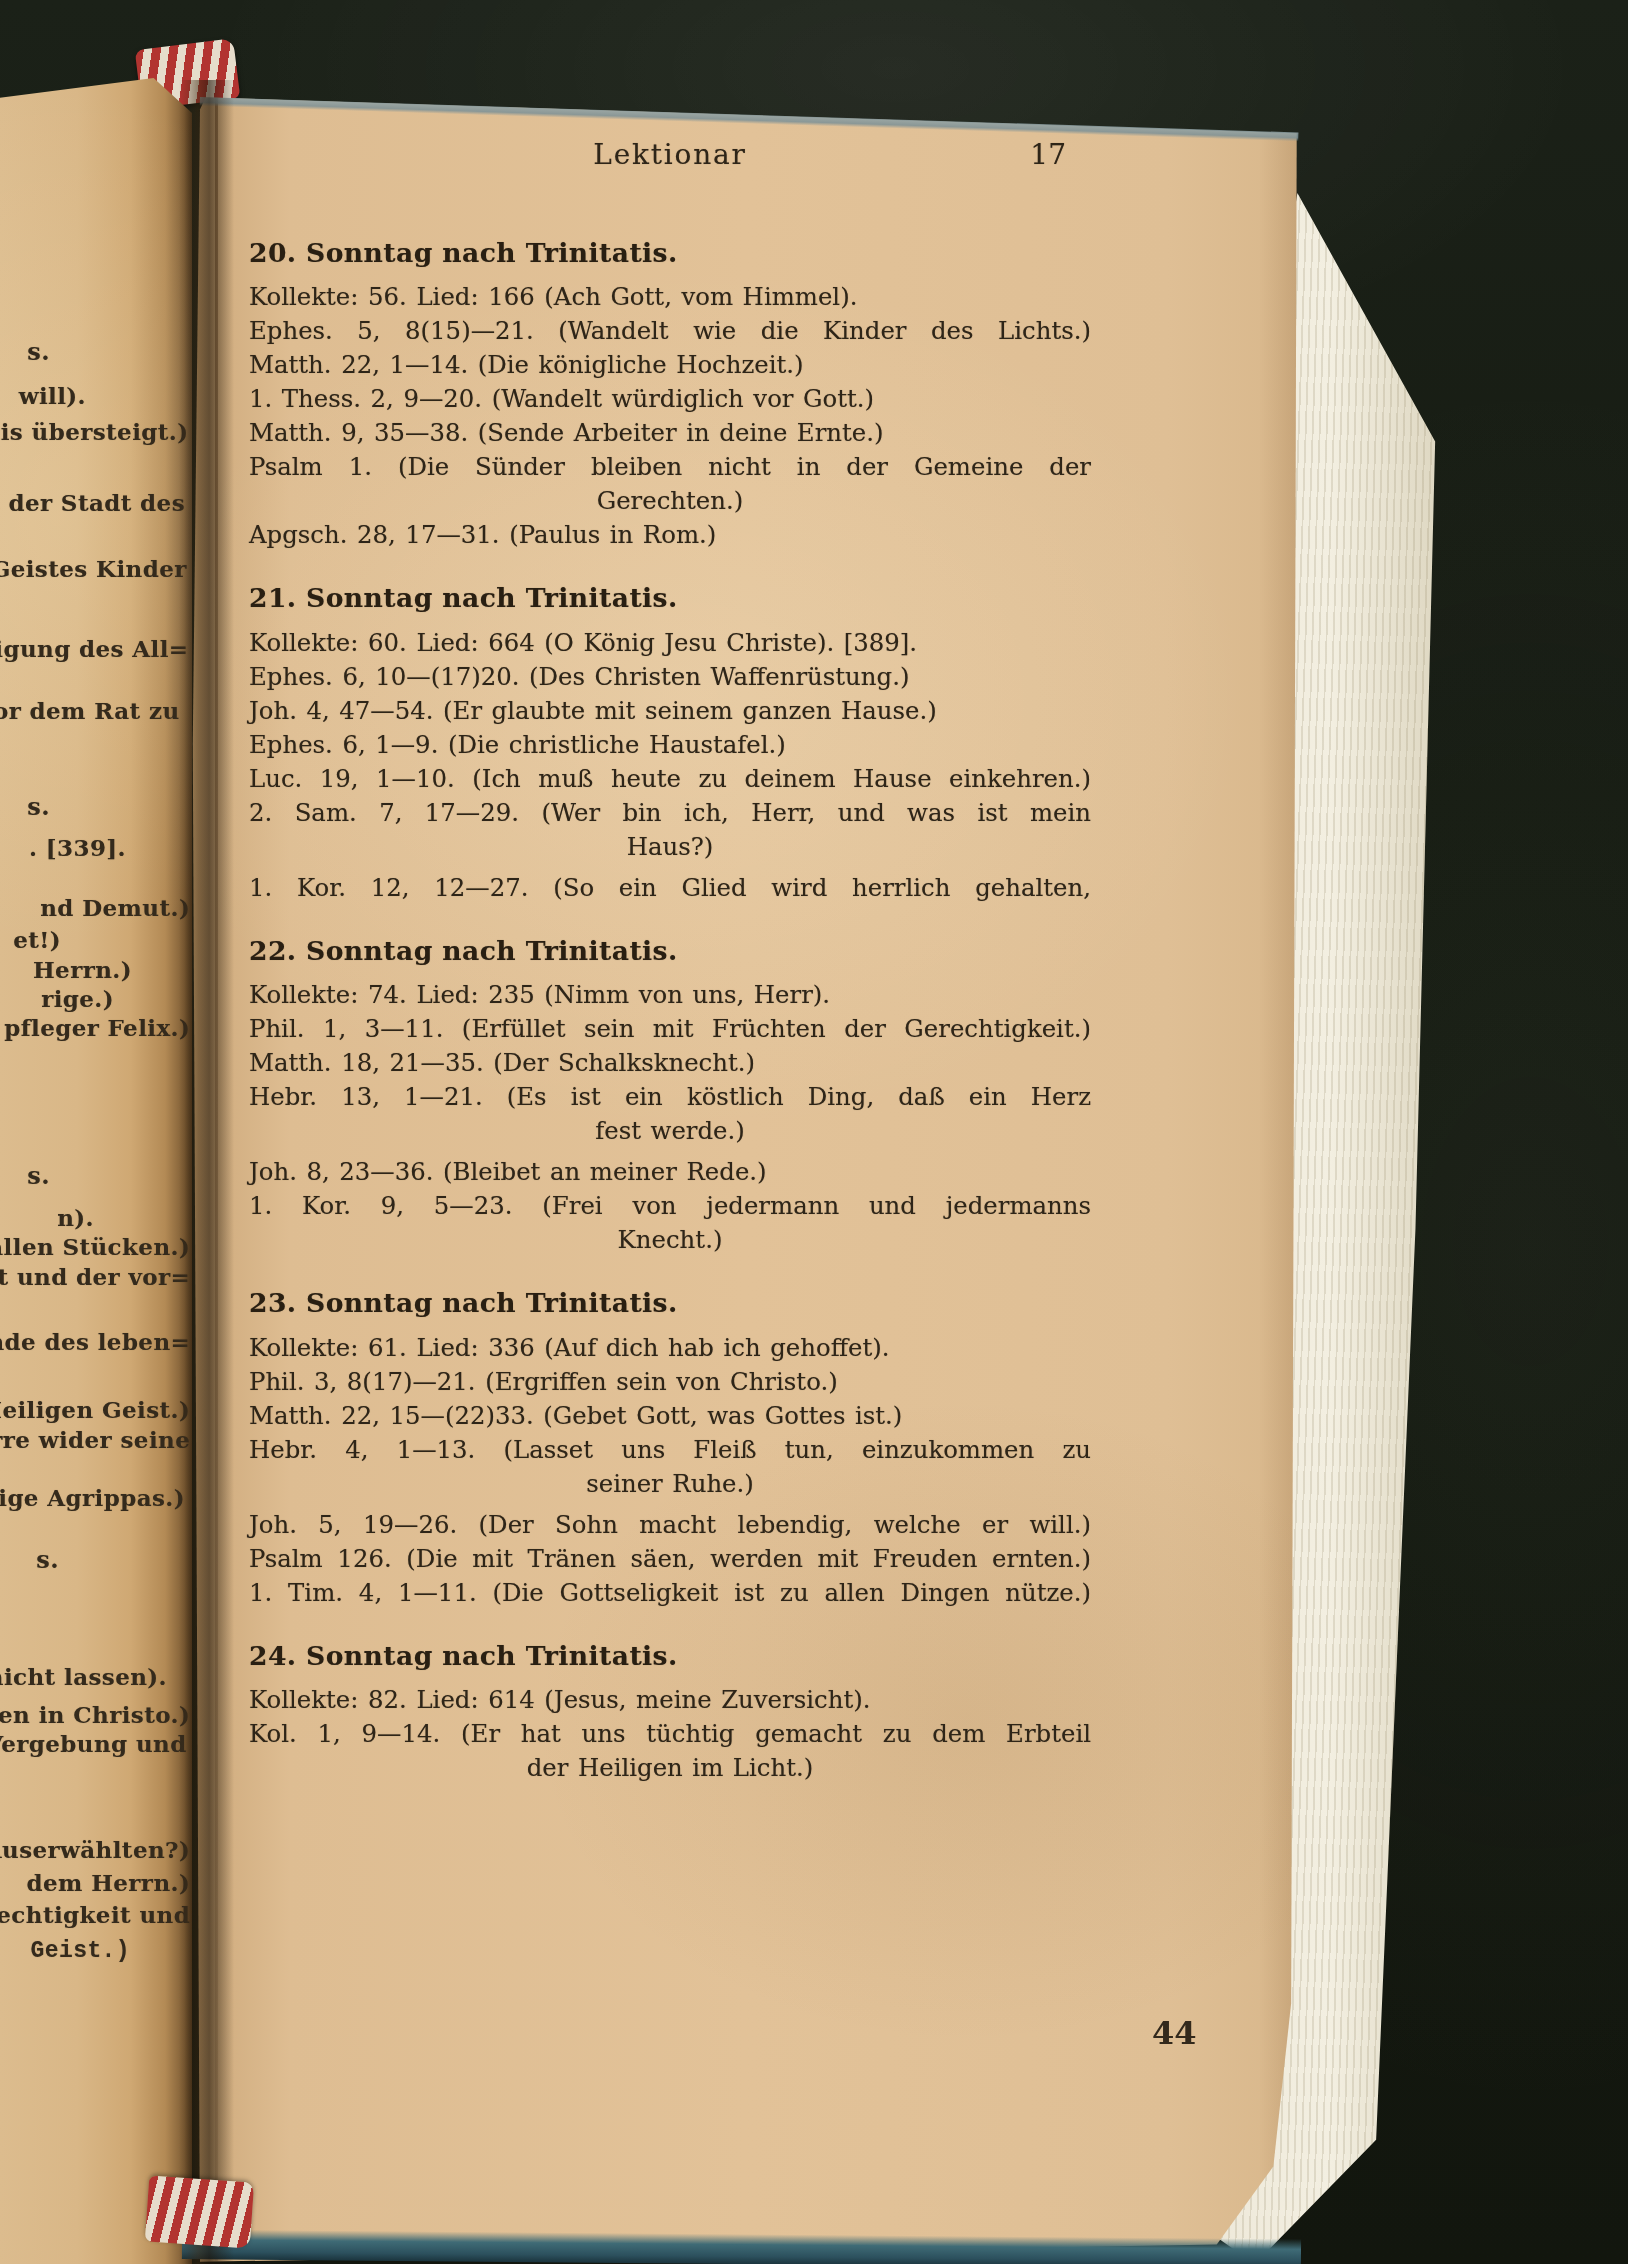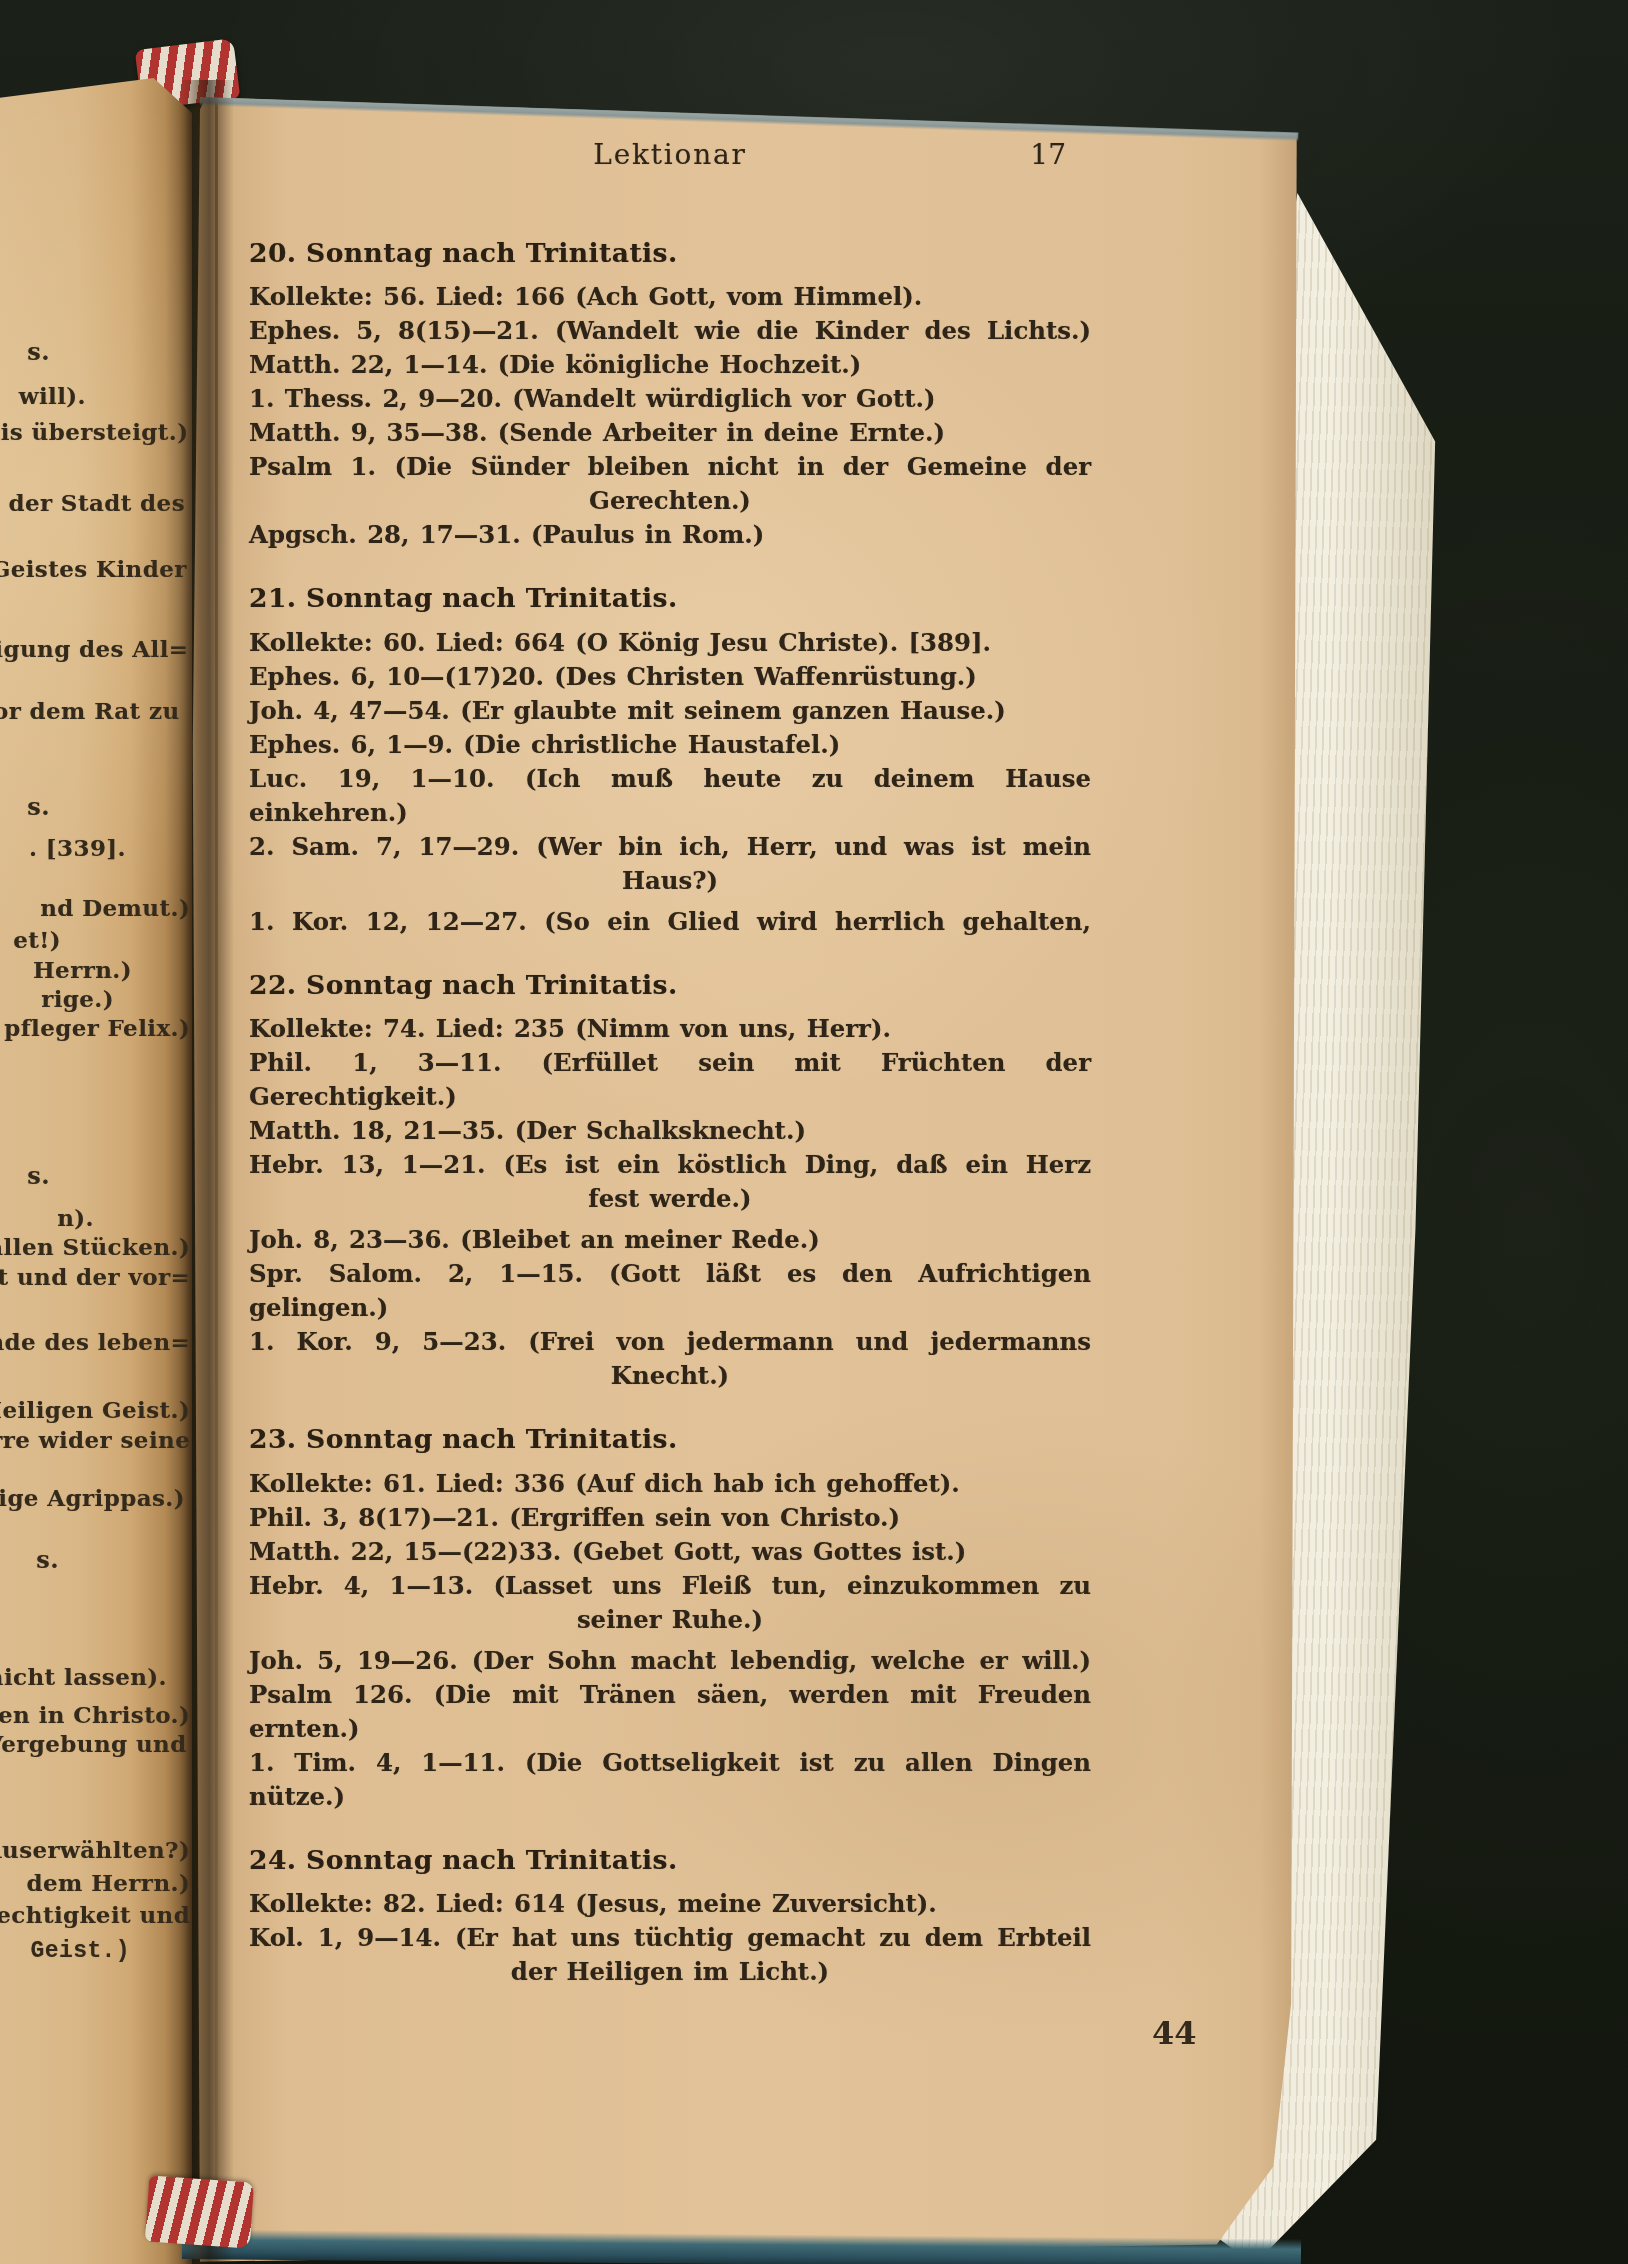--- a/index.html
+++ b/index.html
@@ -74,21 +74,21 @@
     transform:rotate(0.5deg);
   }
   .text-block{
     position:absolute;left:59px;top:46px;width:842px;color:#2e2518;z-index:8;
     text-shadow:0 0 0.9px rgba(47,38,26,0.4);
   }
   .page-header{position:relative;text-align:center;font-size:28px;font-weight:normal;letter-spacing:1.8px;height:39px;margin-bottom:60px;}
   .page-number{position:absolute;right:25px;top:0;letter-spacing:0;}
   .section-heading{font-size:26.6px;font-weight:bold;margin:30px 0 12.4px;letter-spacing:0.4px;color:#291f12;}
   .book-section:first-child .section-heading{margin-top:0;}
-  .entry{font-size:24.4px;font-weight:bold;line-height:34px;word-spacing:1.8px;}
+  .entry{font-size:24.4px;font-weight:normal;line-height:34px;word-spacing:1.8px;}
   .entry.gap{margin-top:7px;}
   .l1.just{text-align:justify;text-align-last:justify;text-justify:inter-word;}
   .l2{text-align:center;}
   .sig{position:absolute;left:962px;top:1922px;font-size:32px;font-weight:bold;color:#33291c;z-index:8;}
 </style>
 </head>
 <body>
 
 <div class="fore-edge"></div>
 <div class="headband-top"></div>
@@ -199,23 +199,20 @@
             <div class="l1">Matth. 18, 21—35.  (Der Schalksknecht.)</div>
           </div>
           <div class="entry">
             <div class="l1 just">Hebr. 13, 1—21.  (Es ist ein köstlich Ding, daß ein Herz</div>
             <div class="l2">fest werde.)</div>
           </div>
           <div class="entry gap">
             <div class="l1">Joh. 8, 23—36.  (Bleibet an meiner Rede.)</div>
           </div>
           <div class="entry">
-            <div class="l1 just">Spr. Salom. 2, 1—15.  (Gott läßt es den Aufrichtigen gelingen.)</div>
-          </div>
-          <div class="entry">
             <div class="l1 just">1. Kor. 9, 5—23.  (Frei von jedermann und jedermanns</div>
             <div class="l2">Knecht.)</div>
           </div>
         </div>
         <div class="book-section">
           <div class="section-heading">23. Sonntag nach Trinitatis.</div>
           <div class="entry">
             <div class="l1">Kollekte: 61.  Lied: 336 (Auf dich hab ich gehoffet).</div>
           </div>
           <div class="entry">

